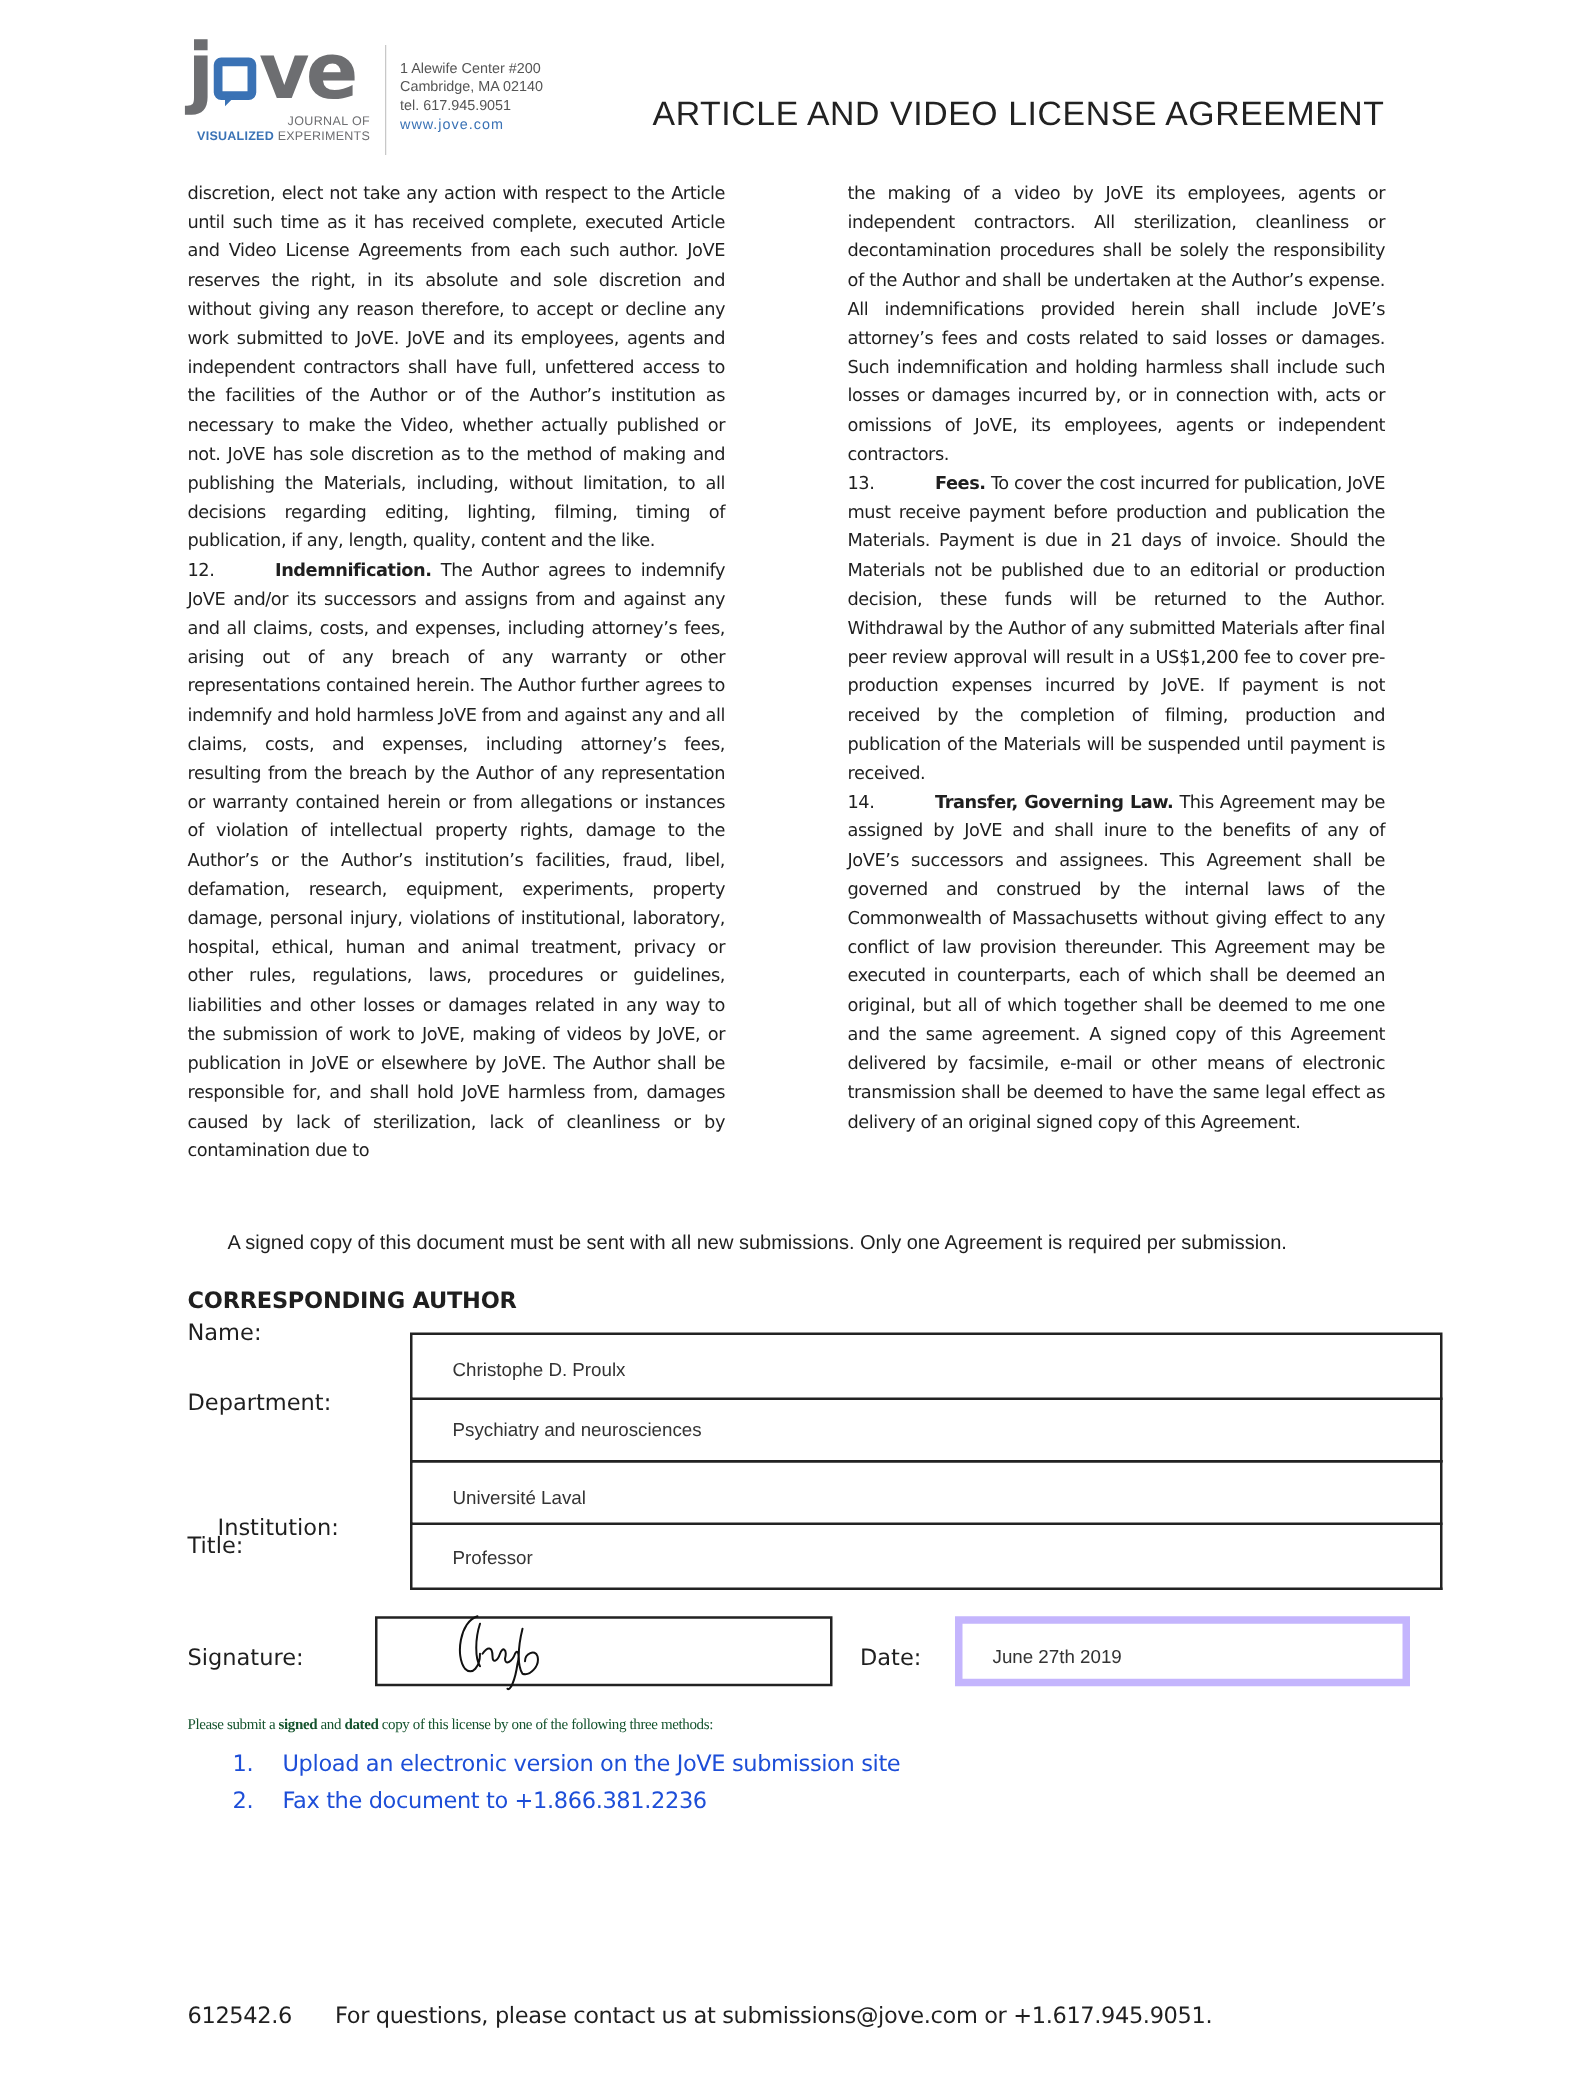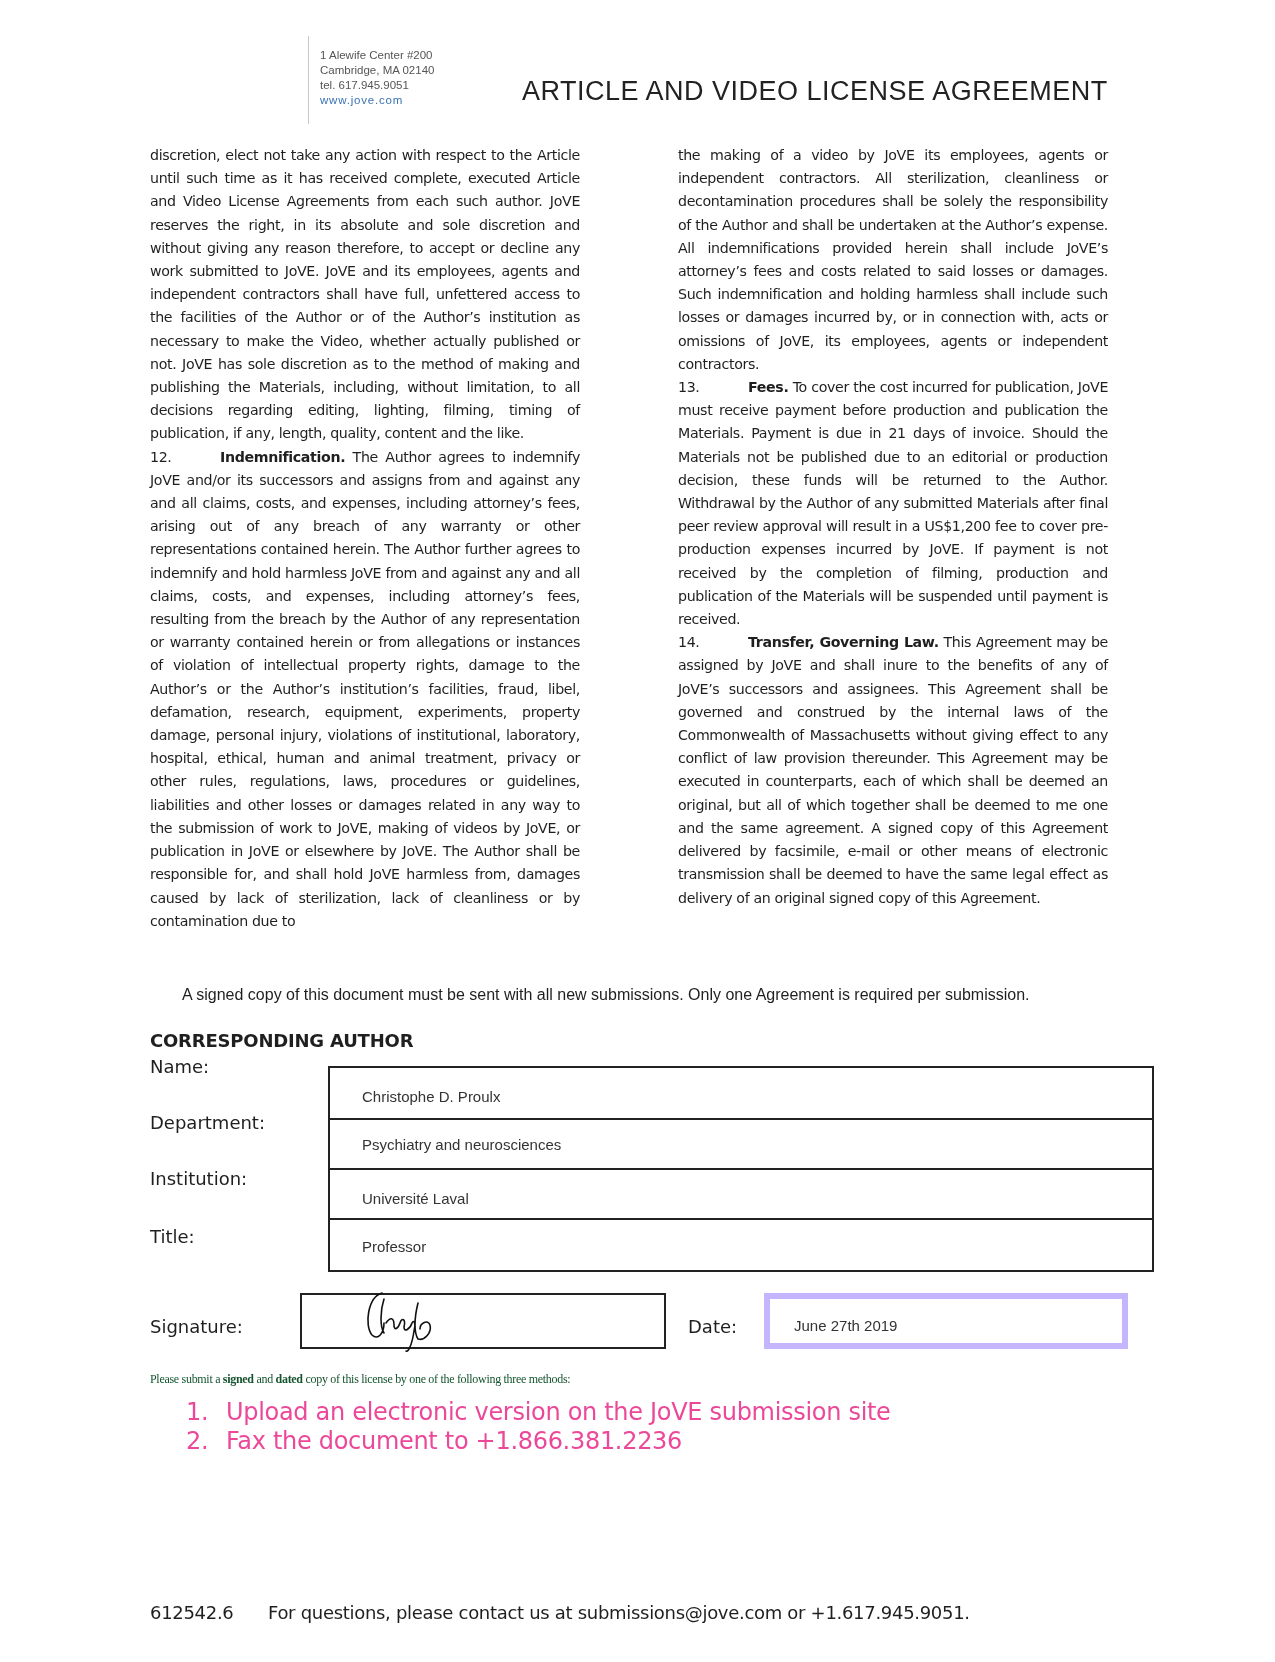--- a/index.html
+++ b/index.html
@@ -29,30 +29,35 @@
   .ca-head { position:absolute; left:150px; top:1030px; font-family:"DejaVu Sans", sans-serif; font-weight:bold; font-size:18px; color:#1f1f1f; letter-spacing:-0.2px; }
   .lbl { position:absolute; left:150px; font-family:"DejaVu Sans", sans-serif; font-size:18px; color:#1f1f1f; }
   .field { position:absolute; left:300px; width:826px; height:52px; border:2px solid #222; box-sizing:border-box;margin-left:28px; }
   .field span { position:absolute; left:32px; top:20px; font-family:"Liberation Sans", sans-serif; font-size:15px; color:#333; }
 
   .sigbox { position:absolute; left:300px; top:1293px; width:366px; height:56px; border:2px solid #222; box-sizing:border-box; }
   .datebox { position:absolute; left:764px; top:1293px; width:364px; height:56px; border:6px solid #c4b5fd; box-sizing:border-box; }
   .datebox span { position:absolute; left:24px; top:18px; font-family:"Liberation Sans", sans-serif; font-size:15px; color:#333; }
 
   .submit { position:absolute; left:150px; top:1372px; font-family:Liberation Serif, serif; font-size:12px; color:#14532d; letter-spacing:-0.3px; }
-  .methods { position:absolute; left:186px; top:1398px; font-family:"DejaVu Sans", sans-serif; font-size:24px; line-height:28.5px; color:#ec4899; letter-spacing:-0.3px; }
+  .methods { position:absolute; left:186px; top:1398px; font-family:"DejaVu Sans", sans-serif; font-size:18px; line-height:28.5px; color:#1d4ed8; letter-spacing:-0.3px; }
   .methods .num { display:inline-block; width:40px; }
 
   .footer { position:absolute; left:150px; top:1566px; font-family:"DejaVu Sans", sans-serif; font-size:18px; color:#1f1f1f; letter-spacing:-0.3px; }
   .footer .code { display:inline-block; width:118px;margin-top:36px; }
 </style>
 </head>
 <body>
 
 <div class="header">
+  <div class="logo">
+    <div class="logo-word"><span>j</span><span class="logo-o"></span><span>ve</span></div>
+    <div class="logo-sub1">JOURNAL OF</div>
+    <div class="logo-sub2"><b>VISUALIZED</b><span> EXPERIMENTS</span></div>
+  </div>
   <div class="hdr-div"></div>
   <div class="addr">
     <div>1 Alewife Center #200</div>
     <div>Cambridge, MA 02140</div>
     <div>tel. 617.945.9051</div>
     <div class="web">www.jove.com</div>
   </div>
   <div class="doc-title">ARTICLE AND VIDEO LICENSE AGREEMENT</div>
 </div>
 
@@ -66,21 +71,21 @@
   <p><span class="sec-num">13.</span><b>Fees.</b><span> To cover the cost incurred for publication, JoVE must receive payment before production and publication the Materials. Payment is due in 21 days of invoice. Should the Materials not be published due to an editorial or production decision, these funds will be returned to the Author. Withdrawal by the Author of any submitted Materials after final peer review approval will result in a US$1,200 fee to cover pre-production expenses incurred by JoVE. If payment is not received by the completion of filming, production and publication of the Materials will be suspended until payment is received.</span></p>
   <p><span class="sec-num">14.</span><b>Transfer, Governing Law.</b><span> This Agreement may be assigned by JoVE and shall inure to the benefits of any of JoVE’s successors and assignees. This Agreement shall be governed and construed by the internal laws of the Commonwealth of Massachusetts without giving effect to any conflict of law provision thereunder. This Agreement may be executed in counterparts, each of which shall be deemed an original, but all of which together shall be deemed to me one and the same agreement. A signed copy of this Agreement delivered by facsimile, e-mail or other means of electronic transmission shall be deemed to have the same legal effect as delivery of an original signed copy of this Agreement.</span></p>
 </div>
 
 <div class="note">A signed copy of this document must be sent with all new submissions. Only one Agreement is required per submission.</div>
 
 <div class="ca-head">CORRESPONDING AUTHOR</div>
 
 <div class="lbl" style="top:1056px;">Name:</div>
 <div class="lbl" style="top:1112px;">Department:</div>
-<div class="lbl" style="top:1168px;">Institution:</div>
+<div class="lbl" style="top:1212px;margin-left:24px;">Institution:</div>
 <div class="lbl" style="top:1226px;">Title:</div>
 
 <div class="field" style="top:1066px; height:54px;">
     <span>Christophe D. Proulx</span>
   </div>
 <div class="field" style="top:1118px; height:52px; border-top:none;">
     <span style="top:18px;">Psychiatry and neurosciences</span>
   </div>
 <div class="field" style="top:1168px; height:52px;">
     <span style="top:20px;">Université Laval</span>

